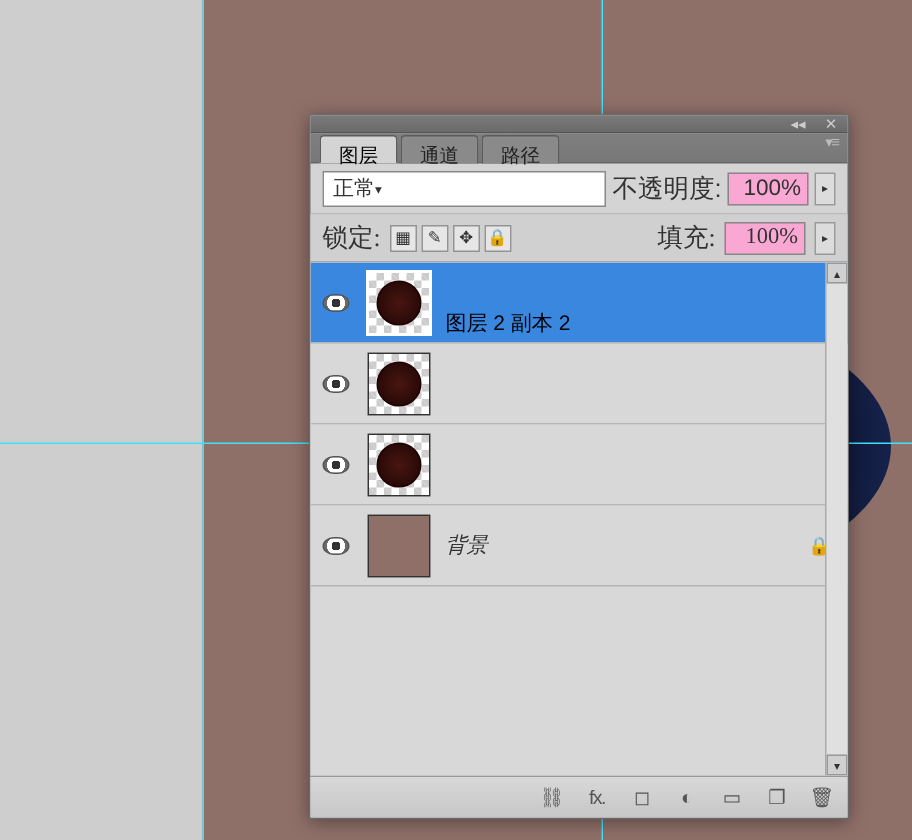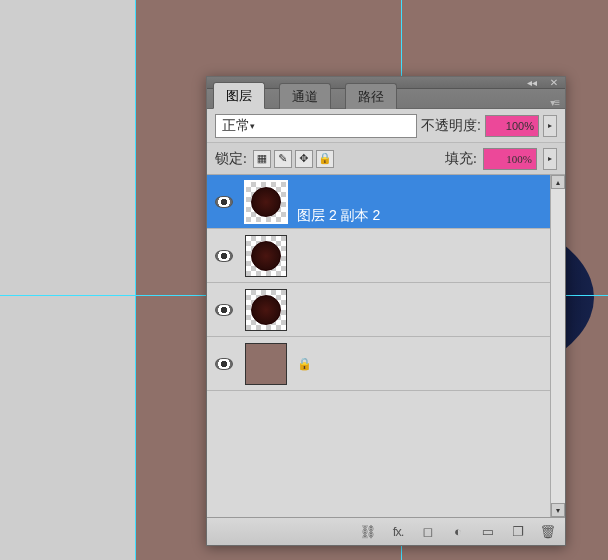--- a/index.html
+++ b/index.html
@@ -90,26 +90,25 @@
     display: inline-flex;
     align-items: center;
     justify-content: center;
     color: #ccc;
     font-size: 10px;
     cursor: pointer;
   }
 
   .tabs {
     display: flex;
-    align-items: flex-end;
     height: 20px;
     background: linear-gradient(#7f7f7f,#777);
     border-bottom: 1px solid #666;
     padding-left: 6px;
-    gap: 14px;
+    gap: 2px;
   }
   .tab {
     padding: 4px 12px 3px;
     font-size: 13px;
     background: #8a8a8a;
     border: 1px solid #5d5d5d;
     border-bottom: none;
     color: #222;
     border-radius: 3px 3px 0 0;
     cursor: pointer;
@@ -144,31 +143,31 @@
     background: #fff;
     border: 1px solid #888;
     display: flex;
     align-items: center;
     padding: 0 6px;
     font-size: 14px;
     justify-content: flex-start;
     cursor: pointer;
   }
   .dd-arrow { font-size: 9px; color: #333; }
-  .lbl { font-size: 14px; white-space: nowrap; }
+  .lbl { font-size: 17px; white-space: nowrap; }
   .pct-box {
     width: 54px;
     height: 22px;
-    background: #ec4899;
+    background: #f9a8d4;
     border: 1px solid #888;
     display: flex;
     align-items: center;
     justify-content: flex-end;
     padding: 0 4px;
-    font-size: 11px;
+    font-size: 15px;
   }
   .side-btn {
     width: 14px;
     height: 22px;
     background: #dcdcdc;
     border: 1px solid #999;
     display: flex;
     align-items: center;
     justify-content: center;
     font-size: 8px;
@@ -263,21 +262,21 @@
     content: "";
     position: absolute;
     inset: 0;
     background: #8f7069;
   }
   .layer-row.sel .thumb { outline: 2px solid #fff; outline-offset: -1px; }
   .layer-name {
     font-size: 14px;
     flex: 1;
   }
-  .layer-row.sel .layer-name { color: #ffffff; margin-top: 29px; }
+  .layer-row.sel .layer-name { color: #000000; margin-top: 29px; }
   .lock-mini {
     width: 14px;
     height: 14px;
     color: #666;
     font-size: 12px;
     margin-right: 6px;
   }
 
   .layer-list .scrollbar {
     position: absolute;
@@ -400,20 +399,21 @@
       <div class="thumb trans">
           <div class="circle"></div>
         </div>
     </div>
 
     <div class="layer-row">
       <div class="vis-col">
           <div class="eye"></div>
         </div>
       <div class="thumb solid-bg"></div>
+      <div class="layer-name" style="font-style:italic">背景</div>
       <div class="lock-mini">🔒</div>
     </div>
 
     <div class="scrollbar">
       <div class="sb-btn">▴</div>
       <div class="sb-track"></div>
       <div class="sb-btn">▾</div>
     </div>
   </div>
 

